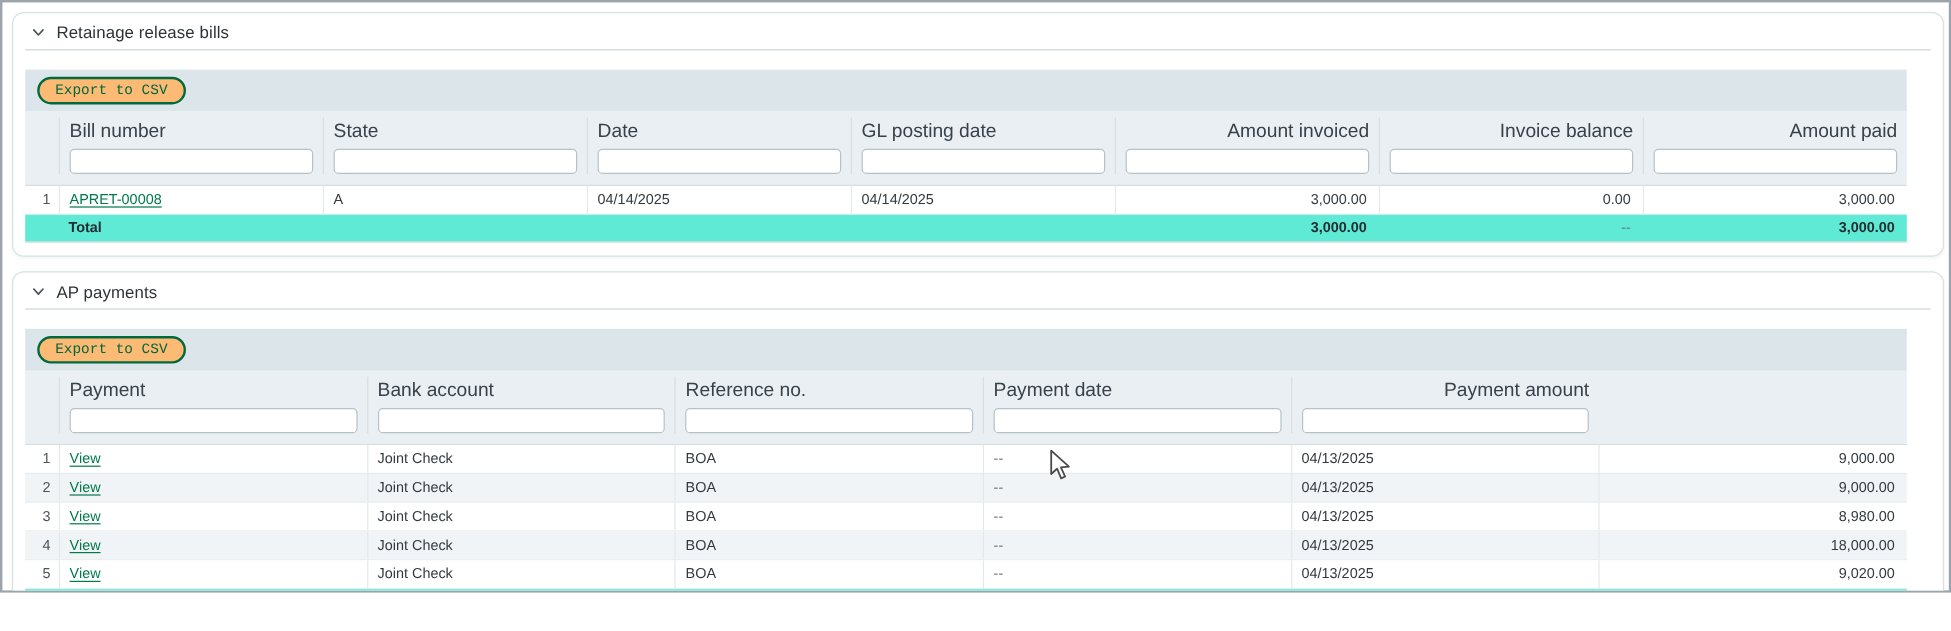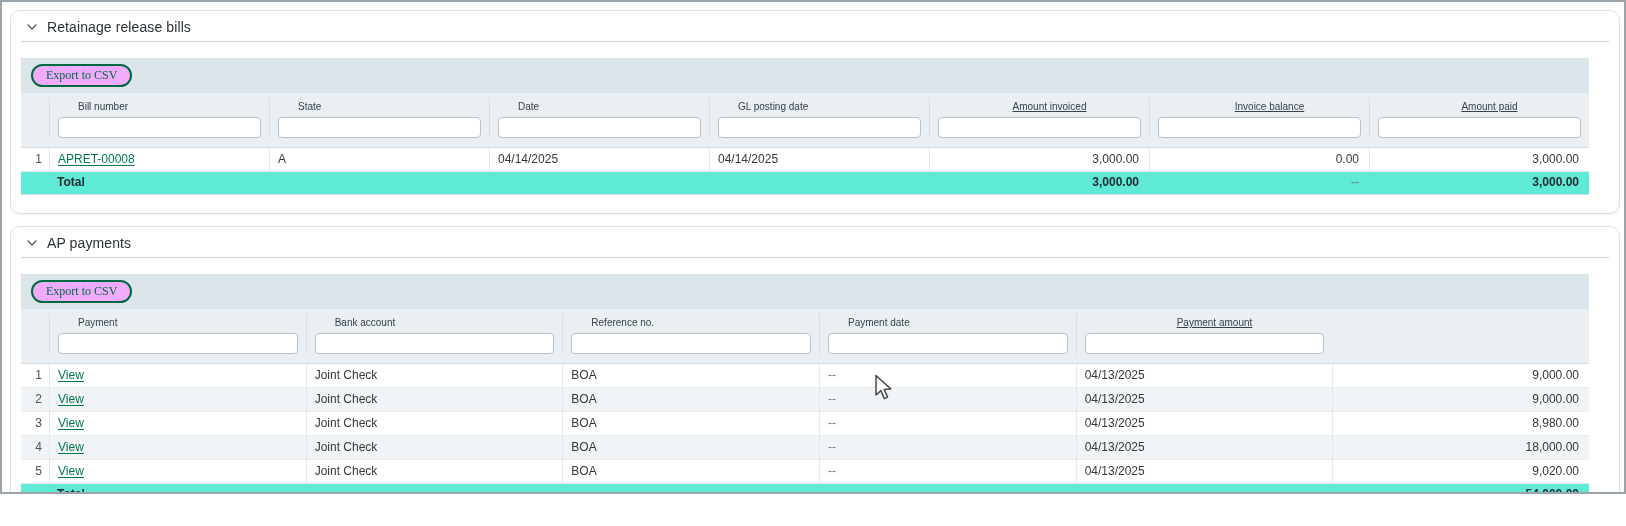--- a/index.html
+++ b/index.html
@@ -23,35 +23,35 @@
   .chev { display:inline-flex; width:13px; height:13px; align-items:center; justify-content:center; cursor:pointer; }
   .sec-title { margin:0; font-size:14px; font-weight:400; color:#2c3338; letter-spacing:.1px; }
   .rule { border:none; border-top:1px solid #ccd4d8; margin:2px 10px 0 10px; }
 
   .grid-wrap { margin:16px 30px 0 10px; }
 
   .toolbar {
     height:35px; background:#dce6ea; display:flex; align-items:center; padding-left:10px;
   }
   .export-btn {
-    font-family:Liberation Serif, serif;
+    font-family:Liberation Mono, monospace;
     font-size:12px; color:var(--button,#00693e);
-    background:#f0abfc; border:2px solid var(--button,#00693e);
+    background:#fdba74; border:2px solid var(--button,#00693e);
     border-radius:13px; height:23px; padding:0 13px; line-height:19px;
     cursor:pointer;
   }
 
   .tbl { width:100%; }
   .row { display:grid; }
 
   .thead { background:#e9eff2; border-bottom:1px solid #d6dde0; padding:5px 0 9px 0; }
   .hcell { min-width:0; }
   .hcell:not(.gutter) { border-left:1px solid #d8dfe2; }
-  .hlabel { font-size:10px; color:#39424a; padding:3px 8px 5px 8px; white-space:nowrap; overflow:hidden;margin-left:20px; }
-  .hlabel.right { text-align:center;text-decoration:underline; } 
+  .hlabel { font-size:16px; color:#39424a; padding:3px 8px 5px 8px; white-space:nowrap; overflow:hidden; }
+  .hlabel.right { text-align:right; } 
   .filter {
     display:block; width:calc(100% - 16px); margin:0 8px; height:21px;
     border:1px solid #b6c2c9; border-radius:4px; background:#fff; outline:none;
     font-family:"Liberation Sans", sans-serif; font-size:12px; padding:0 6px;
   }
 
   .cell {
     height:23px; line-height:22px; font-size:12px; color:#323a40;
     padding:0 8px; white-space:nowrap; overflow:hidden; min-width:0;
   }

